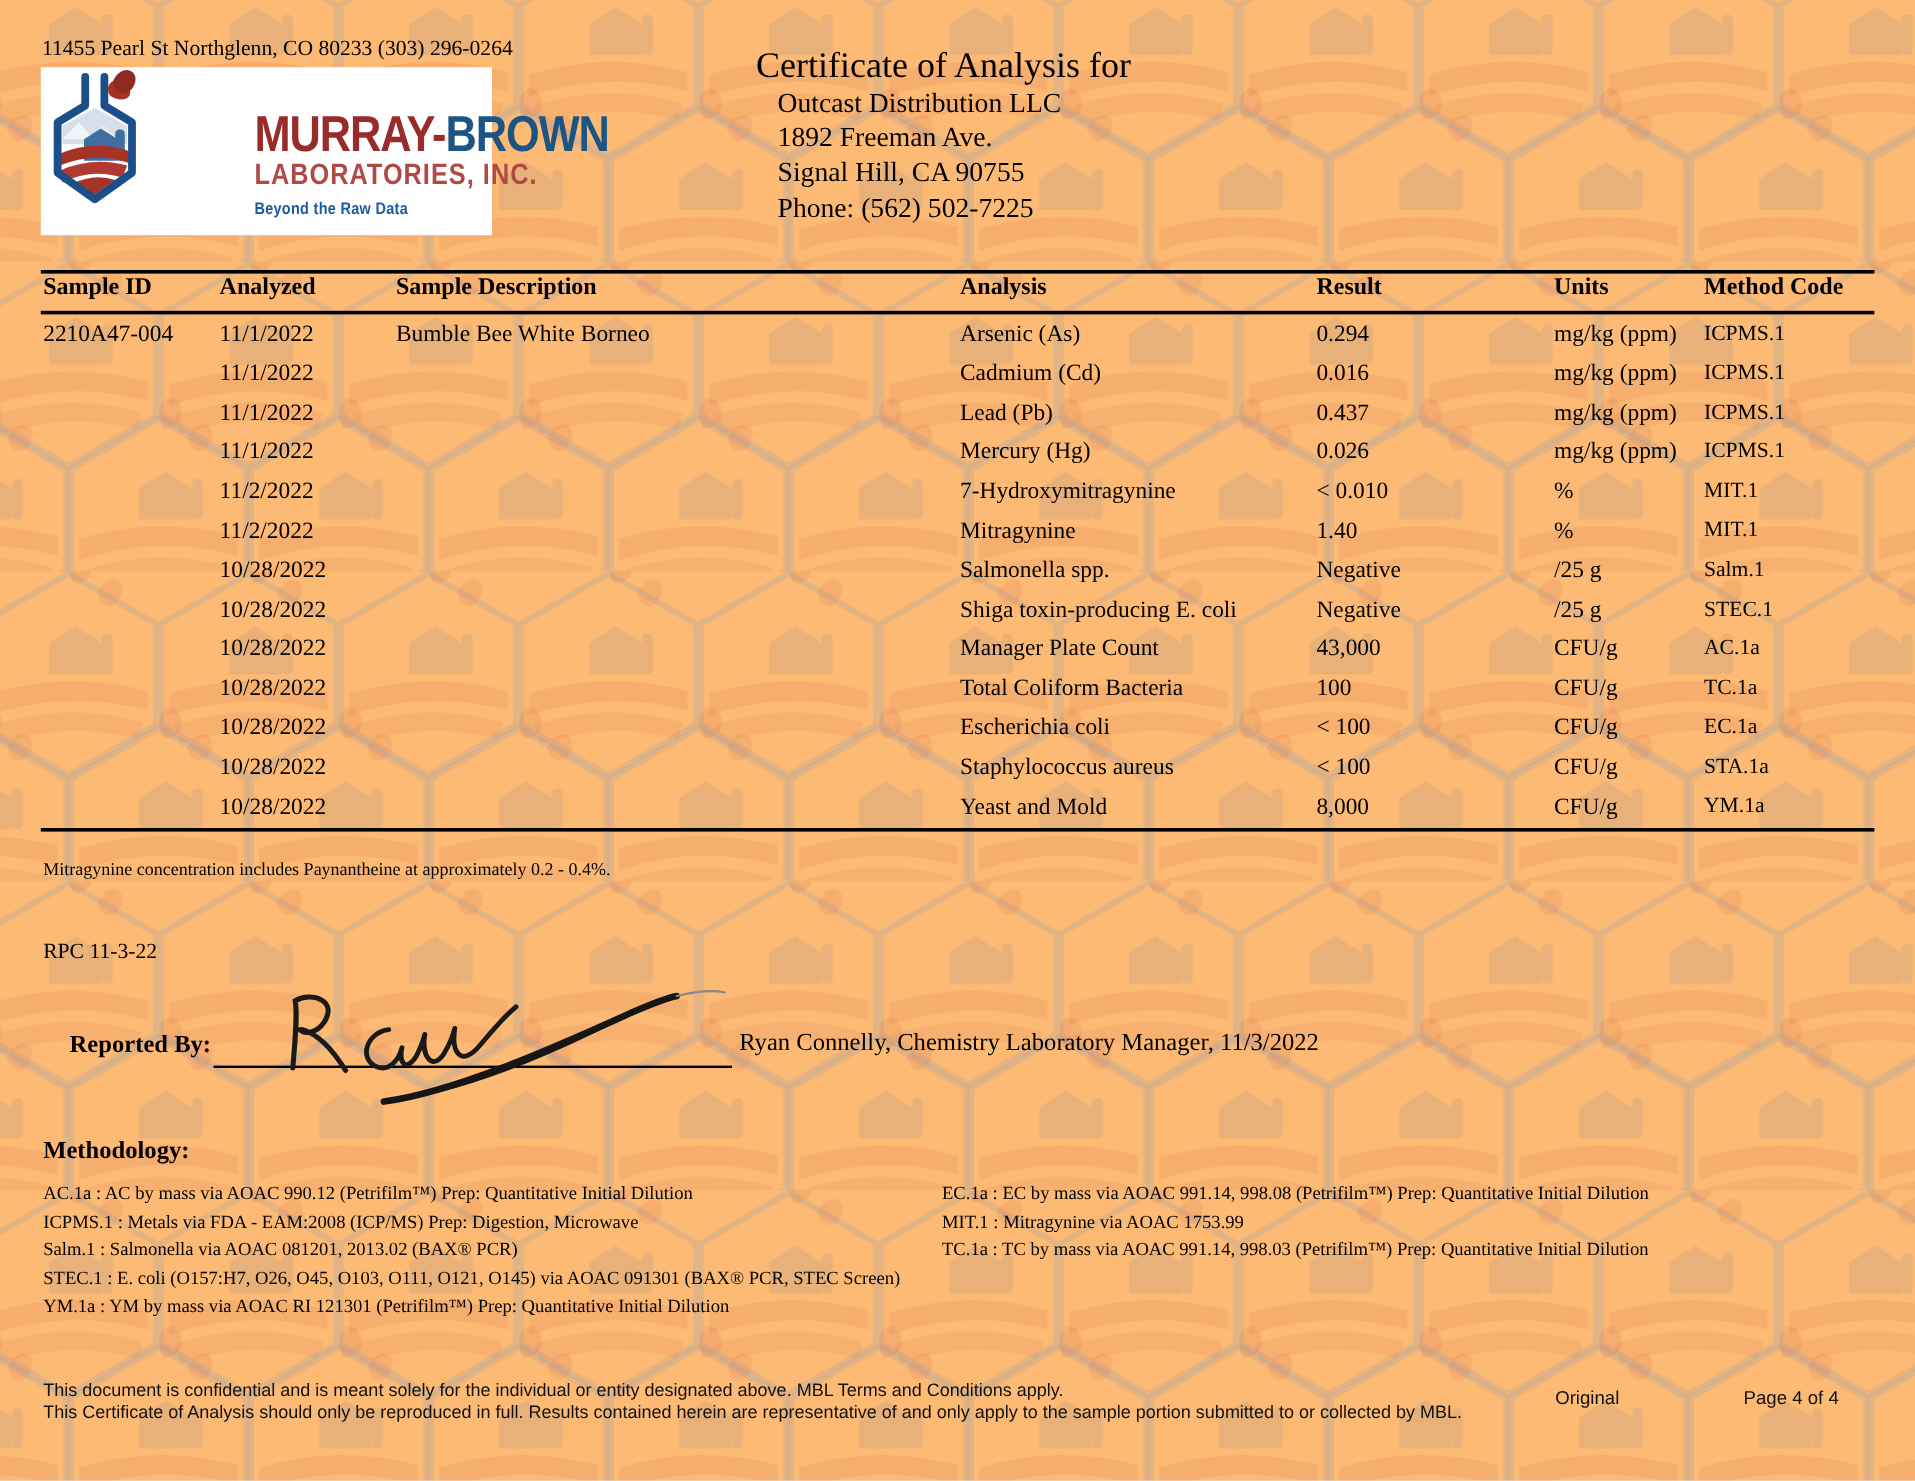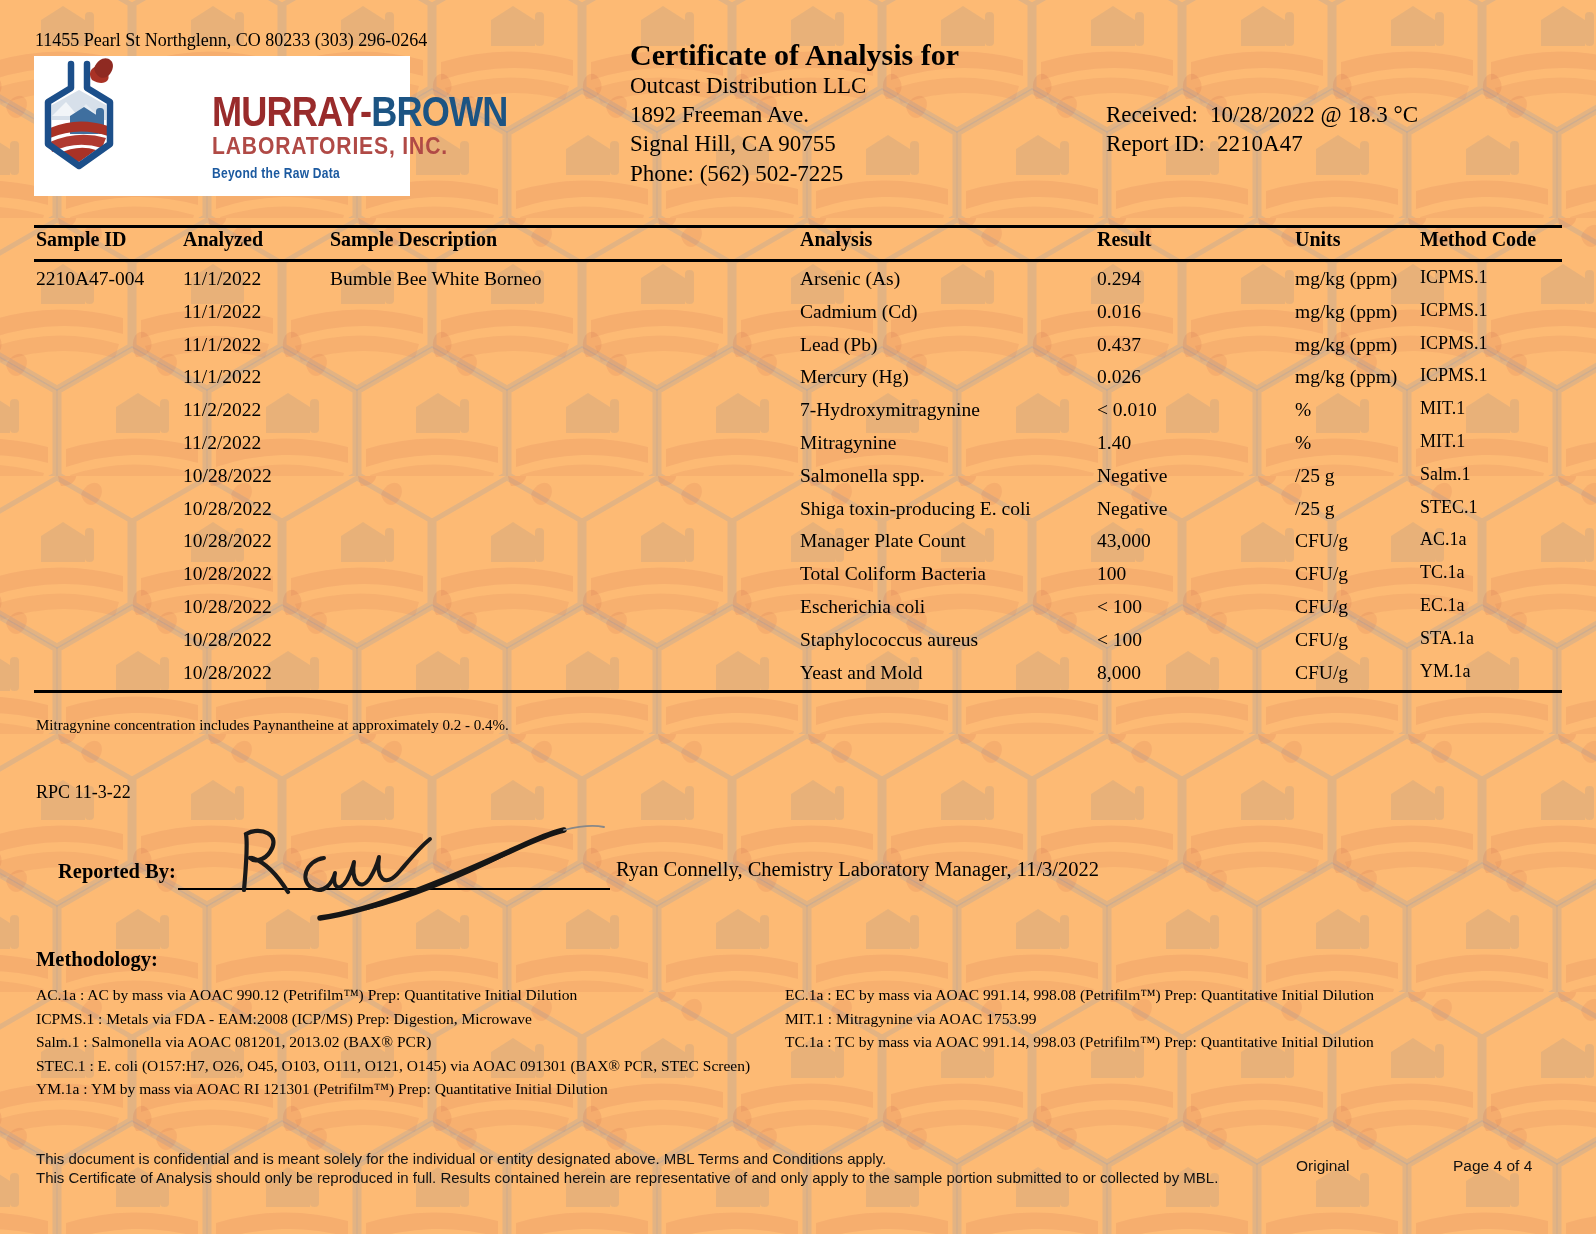--- a/index.html
+++ b/index.html
@@ -12,22 +12,22 @@
   .lab-address{left:35px;top:30px;font-size:18px;white-space:nowrap;}
 
   .logo-plate{left:34px;top:56px;width:376px;height:140px;background:#ffffff;}
   .flask-icon{left:40px;top:58px;}
   .brand{left:212px;top:92px;transform:scaleX(0.86);transform-origin:left top;
          font-family:"Liberation Sans",sans-serif;font-weight:bold;white-space:nowrap;}
   .brand-name{font-size:42px;letter-spacing:-1px;line-height:40px;}
   .brand-labs{font-size:24.5px;letter-spacing:1px;line-height:27px;}
   .brand-tagline{font-size:14px;letter-spacing:0.3px;line-height:15px;margin-top:7px;}
 
-  .doc-title{left:630px;top:38px;font-size:30px;font-weight:bold;white-space:nowrap;}
-  .client{left:630px;top:71px;font-size:23px;line-height:29.2px;white-space:nowrap;}
+  .doc-title{left:630px;top:38px;font-size:30px;font-weight:normal;white-space:nowrap;}
+  .client{left:648px;top:71px;font-size:23px;line-height:29.2px;white-space:nowrap;}
   .recv{left:1106px;top:100px;font-size:23px;line-height:29.2px;white-space:nowrap;}
   .recv .lbl{margin-right:12px;}
 
   .hline{position:absolute;left:34px;width:1528px;height:3px;background:#000;}
   .thead-cell{position:absolute;top:228px;font-size:20px;font-weight:bold;white-space:nowrap;}
   .rows{position:absolute;left:0;top:263px;width:1596px;}
   .trow{position:relative;height:32.8px;}
   .tc{position:absolute;line-height:32.8px;font-size:19.5px;white-space:nowrap;}
   .c0{left:36px;} .c1{left:183px;} .c2{left:330px;} .c3{left:800px;}
   .c4{left:1097px;} .c5{left:1295px;}
@@ -107,28 +107,20 @@
 
     <div class="abs doc-title">Certificate of Analysis for</div>
 
     <div class="abs client">
       <div>Outcast Distribution LLC</div>
       <div>1892 Freeman Ave.</div>
       <div>Signal Hill, CA 90755</div>
       <div>Phone:  (562) 502-7225</div>
     </div>
 
-    <div class="abs recv">
-      <div>
-        <span class="lbl">Received:</span><span>10/28/2022  @ 18.3 °C</span>
-      </div>
-      <div>
-        <span class="lbl">Report ID:</span><span>2210A47</span>
-      </div>
-    </div>
 
     <div class="abs hline" style="top:225px;"></div>
     <div class="abs thead-cell c0" style="left:36px;">Sample ID</div>
     <div class="abs thead-cell" style="left:183px;">Analyzed</div>
     <div class="abs thead-cell" style="left:330px;">Sample Description</div>
     <div class="abs thead-cell" style="left:800px;">Analysis</div>
     <div class="abs thead-cell" style="left:1097px;">Result</div>
     <div class="abs thead-cell" style="left:1295px;">Units</div>
     <div class="abs thead-cell" style="left:1420px;">Method Code</div>
     <div class="abs hline" style="top:259px;"></div>

